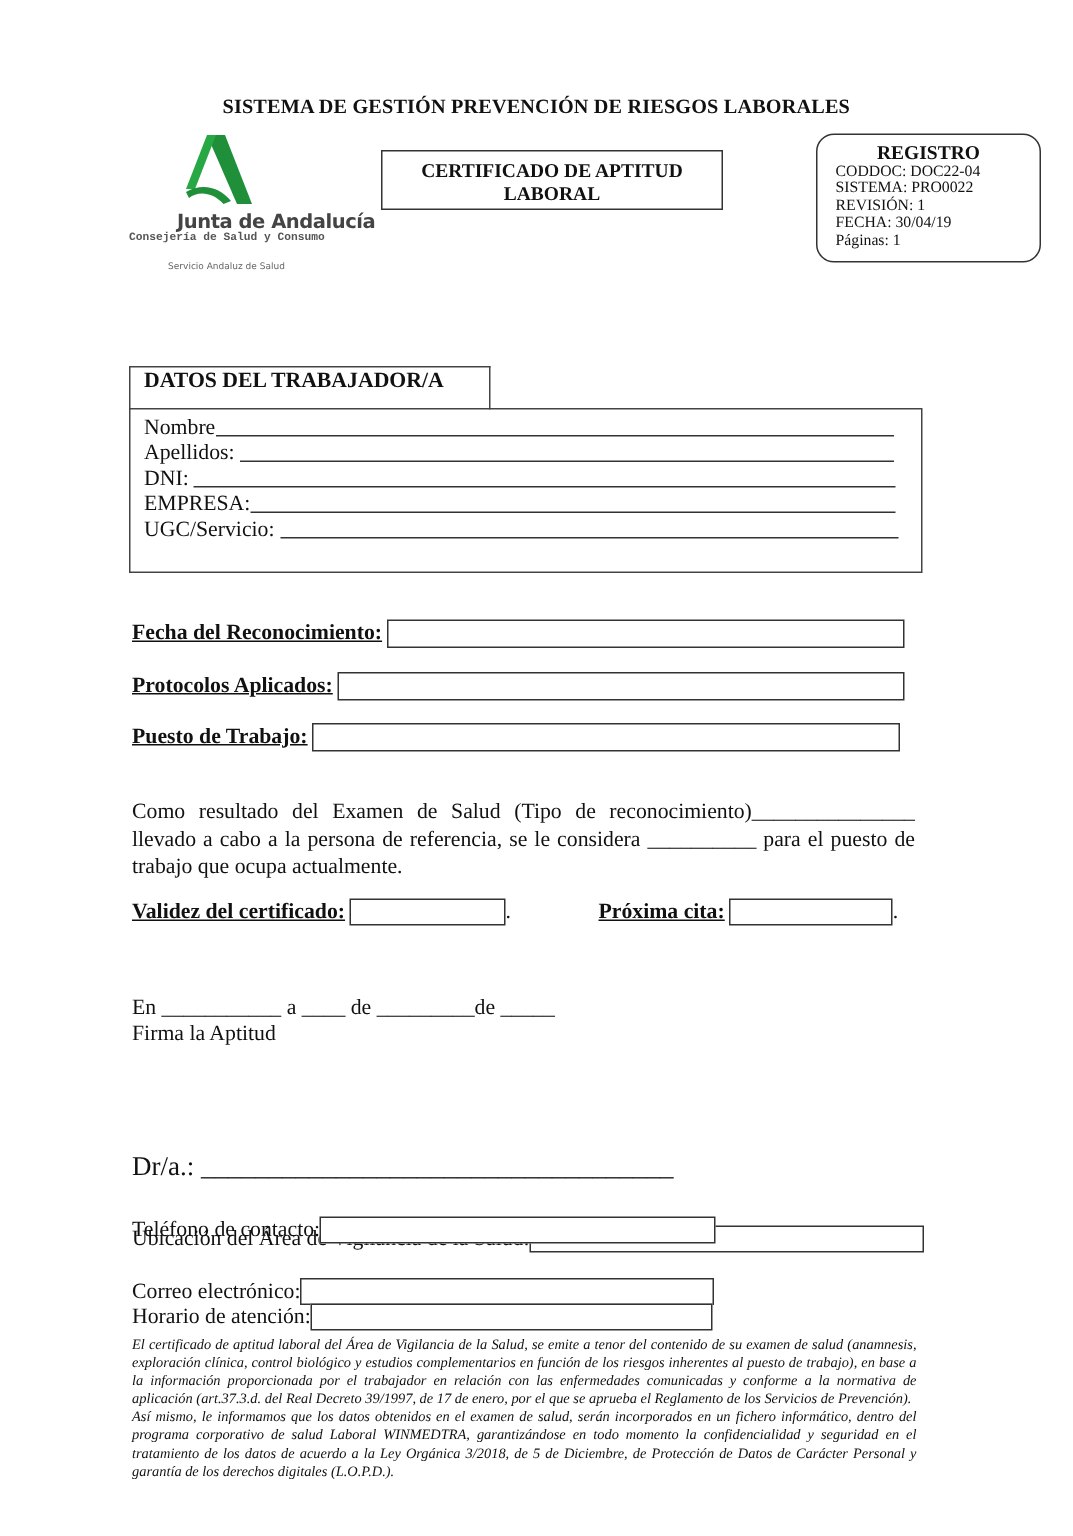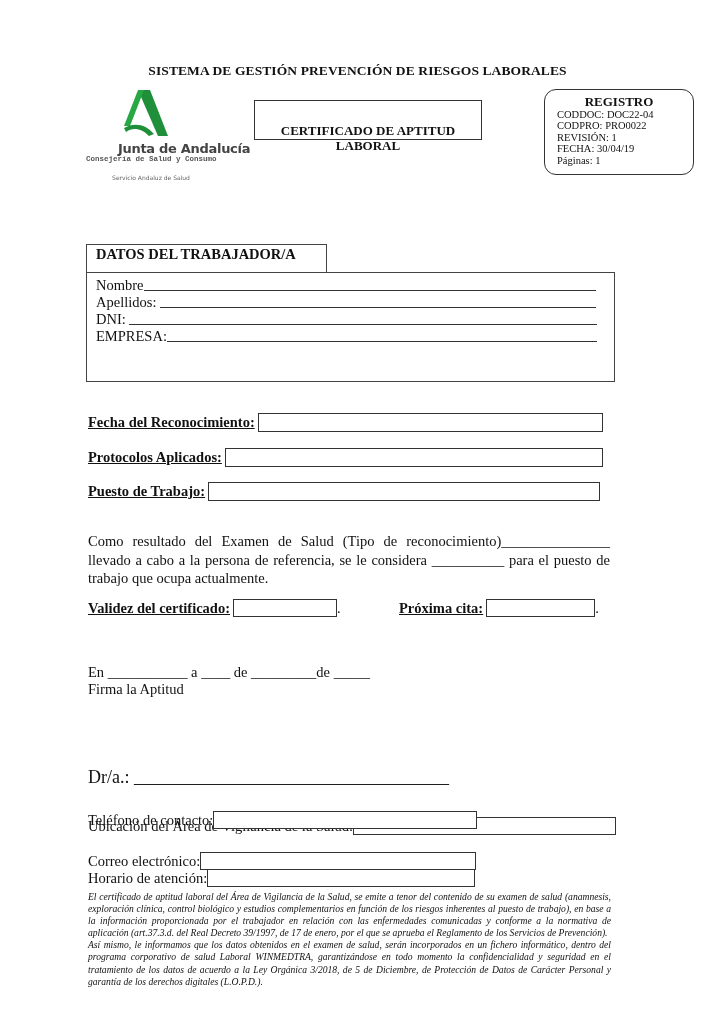--- a/index.html
+++ b/index.html
@@ -5,21 +5,21 @@
   html, body { margin:0; padding:0; background:#fff; }
   body { width:715px; height:1024px; position:relative; overflow:hidden;
          font-family:"Liberation Serif", serif; color:#111; }
   .abs { position:absolute; }
   .sys-title { left:0; width:715px; top:63px; text-align:center; font-weight:bold; font-size:13.5px; letter-spacing:0.1px; }
   .logo { left:86px; top:90px; width:130px; height:96px; }
   .logo-svg { position:absolute; left:30px; top:0; width:60px; height:52px; }
   .logo-t1 { position:absolute; left:0; top:51px; width:130px; text-align:center; font-family:"DejaVu Sans", sans-serif; font-size:13px; font-weight:bold; color:#444; white-space:nowrap; letter-spacing:-0.3px;margin-left:32px; }
   .logo-t2 { position:absolute; left:0; top:65px; width:130px; text-align:center; font-family:Liberation Mono, monospace; font-size:7.5px; font-weight:bold; color:#555; white-space:nowrap; }
   .logo-t3 { position:absolute; left:0; top:84px; width:130px; text-align:center; font-family:"DejaVu Sans", sans-serif; font-size:6px; color:#666; white-space:nowrap; }
-  .cert-box { left:254px; top:100px; width:228px; height:40px; border:1.3px solid #333; text-align:center; font-weight:bold; font-size:13px; line-height:15px; padding-top:22px; box-sizing:border-box; }
+  .cert-box { left:254px; top:100px; width:228px; height:40px; border:1.3px solid #333; text-align:center; font-weight:bold; font-size:13px; line-height:15px; padding-top:5px; box-sizing:border-box; }
   .reg-box { left:544px; top:89px; width:150px; height:86px; border:1.2px solid #333; border-radius:12px; box-sizing:border-box; padding:6px 0 0 12px; font-size:10.5px; line-height:11.5px; }
   .reg-title { font-weight:bold; font-size:13px; text-align:center; margin-left:-12px; margin-bottom:1px; }
   .datos-tab { left:86px; top:244px; width:241px; height:29px; border:1.2px solid #444; border-bottom:none; box-sizing:border-box; font-weight:bold; font-size:14.5px; padding:1px 0 0 9px; }
   .datos-box { left:86px; top:272px; width:529px; height:110px; border:1.2px solid #444; box-sizing:border-box; padding:4px 0 0 9px; font-size:14.5px; line-height:17px; }
   .line-row { display:flex; white-space:nowrap; }
   .fill { display:inline-block; border-bottom:1px solid #333; height:13px; }
   .field-row { left:88px; font-size:14.5px; display:flex; align-items:center; }
   .field-label { font-weight:bold; text-decoration:underline; white-space:nowrap; }
   .field-input { border:1.4px solid #333; height:17px; box-sizing:border-box; margin-left:3px; background:#fff; }
   .para { left:88px; top:532px; width:522px; font-size:14.5px; line-height:18.5px; }
@@ -44,21 +44,21 @@
   <div class="logo-t1">Junta de Andalucía</div>
   <div class="logo-t2">Consejería de Salud y Consumo</div>
   <div class="logo-t3">Servicio Andaluz de Salud</div>
 </div>
 
 <div class="abs cert-box">CERTIFICADO DE APTITUD LABORAL</div>
 
 <div class="abs reg-box">
   <div class="reg-title">REGISTRO</div>
   <div>CODDOC: DOC22-04</div>
-  <div>CODPRO: PRO0022</div>
+  <div>SISTEMA: PRO0022</div>
   <div>REVISIÓN: 1</div>
   <div>FECHA: 30/04/19</div>
   <div>Páginas: 1</div>
 </div>
 
 <div class="abs datos-tab">DATOS DEL TRABAJADOR/A</div>
 <div class="abs datos-box">
   <div class="line-row">
     <span>Nombre</span>
     <span class="fill" style="width:452px"></span>
@@ -67,20 +67,24 @@
     <span style="white-space:pre">Apellidos: </span>
     <span class="fill" style="width:436px"></span>
   </div>
   <div class="line-row">
     <span style="white-space:pre">DNI: </span>
     <span class="fill" style="width:468px"></span>
   </div>
   <div class="line-row">
     <span>EMPRESA:</span>
     <span class="fill" style="width:430px"></span>
+  </div>
+  <div class="line-row">
+    <span style="white-space:pre">UGC/Servicio: </span>
+    <span class="fill" style="width:412px"></span>
   </div>
 </div>
 
 <div class="abs field-row" style="top:413px">
   <span class="field-label">Fecha del Reconocimiento:</span>
   <span class="field-input" style="width:345px;height:19px"></span>
 </div>
 <div class="abs field-row" style="top:448px">
   <span class="field-label">Protocolos Aplicados:</span>
   <span class="field-input" style="width:378px;height:19px"></span>

